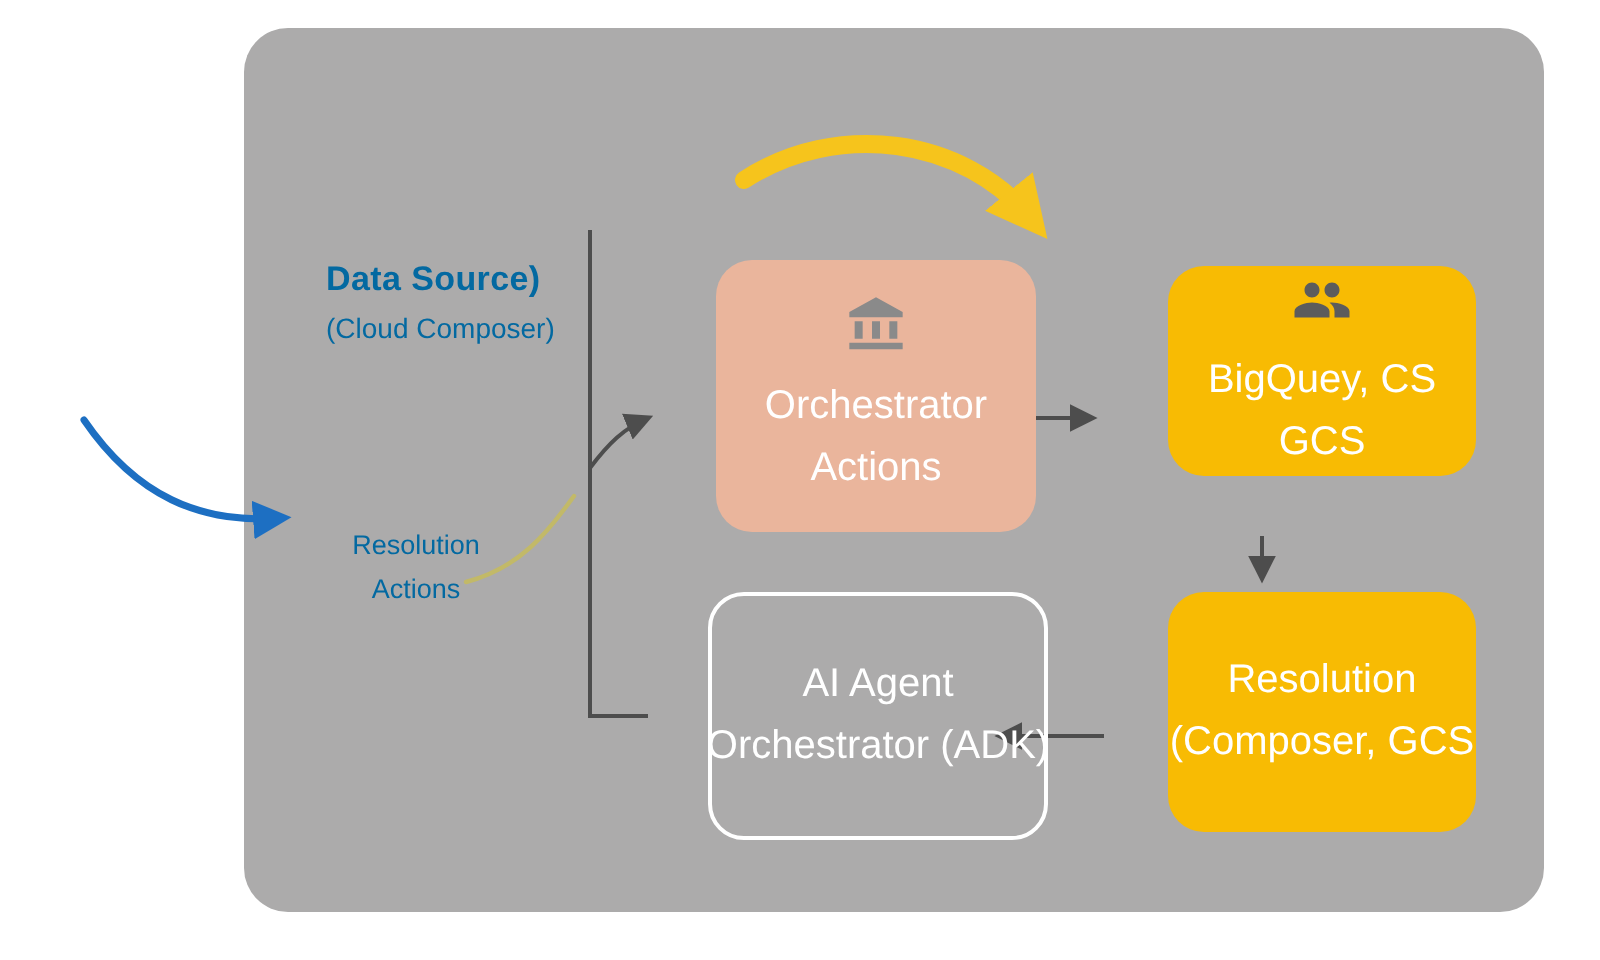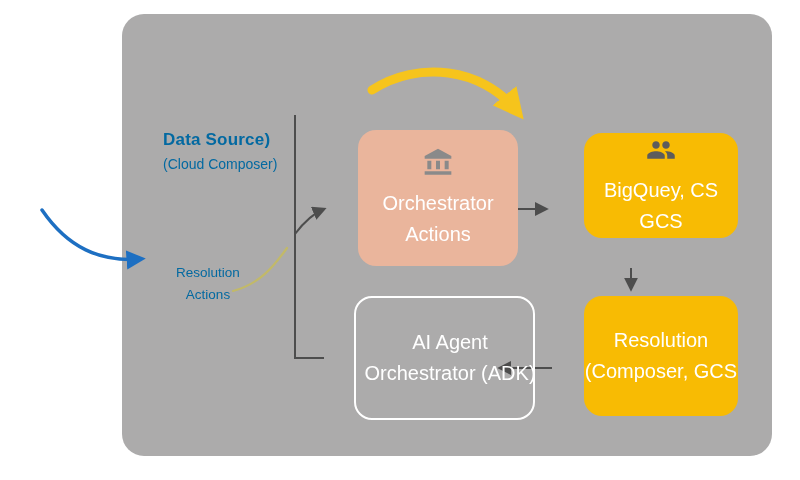--- a/index.html
+++ b/index.html
@@ -9,21 +9,21 @@
          background:#acabab;border-radius:22px;}
   .overlay{position:absolute;left:0;top:0;width:800px;height:480px;z-index:2;pointer-events:none;}
   .node{position:absolute;z-index:3;display:flex;flex-direction:column;align-items:center;
         justify-content:center;text-align:center;border-radius:18px;color:#ffffff;
         font-size:20px;line-height:1.55;margin-left:28px;}
   .node .nline{white-space:nowrap;}
   .node-orchestrator{left:330px;top:130px;width:160px;height:136px;background:#eab59c;}
   .node-bigquery{left:556px;top:133px;width:154px;height:105px;background:#f8bb03;}
   .node-resolution{left:556px;top:296px;width:154px;height:120px;background:#f8bb03;}
   .node-ai-agent{left:326px;top:296px;width:166px;height:120px;background:transparent;
-                 border:2px solid #ffffff;padding-left:11px;}
+                 border:2px solid #ffffff;}
   .node-icon{margin-bottom:10px;}
   .node-icon svg{display:block;}
   .label{position:absolute;z-index:3;color:#0369a1;}
   .label-data-source{left:163px;top:130px;text-align:left;}
   .label-data-source .l1{font-size:17px;font-weight:bold;letter-spacing:.2px;}
   .label-data-source .l2{font-size:14px;margin-top:6px;}
   .label-resolution-actions{left:168px;top:262px;width:80px;text-align:center;
                             font-size:13.5px;line-height:1.6;}
 </style>
 </head>

